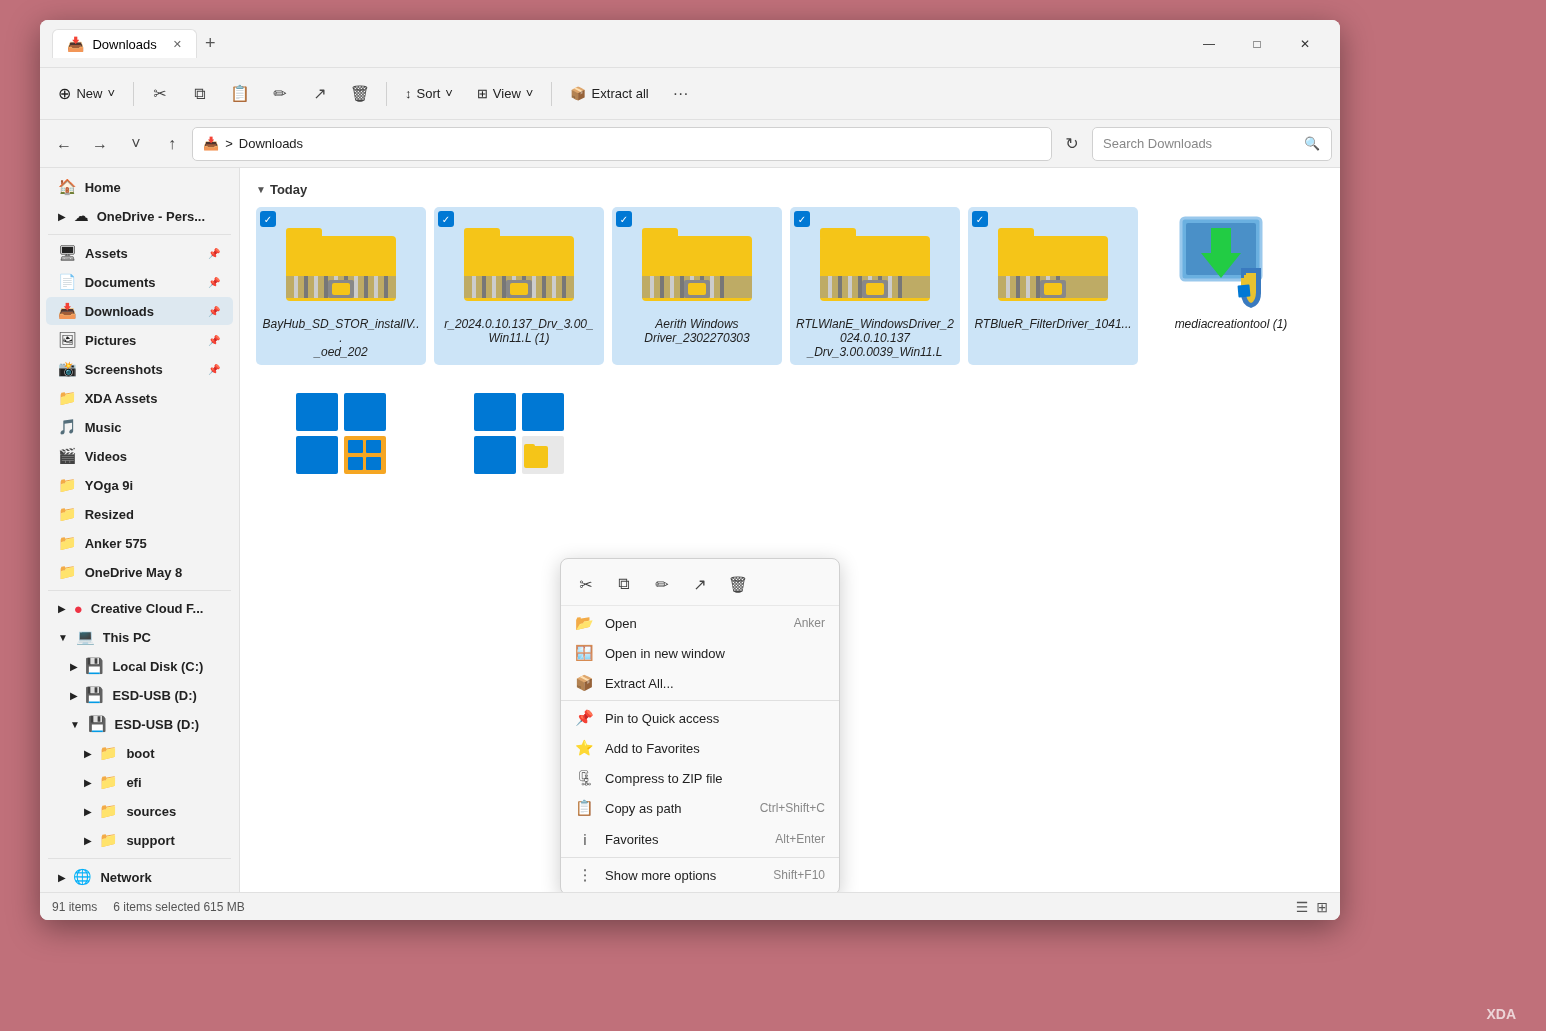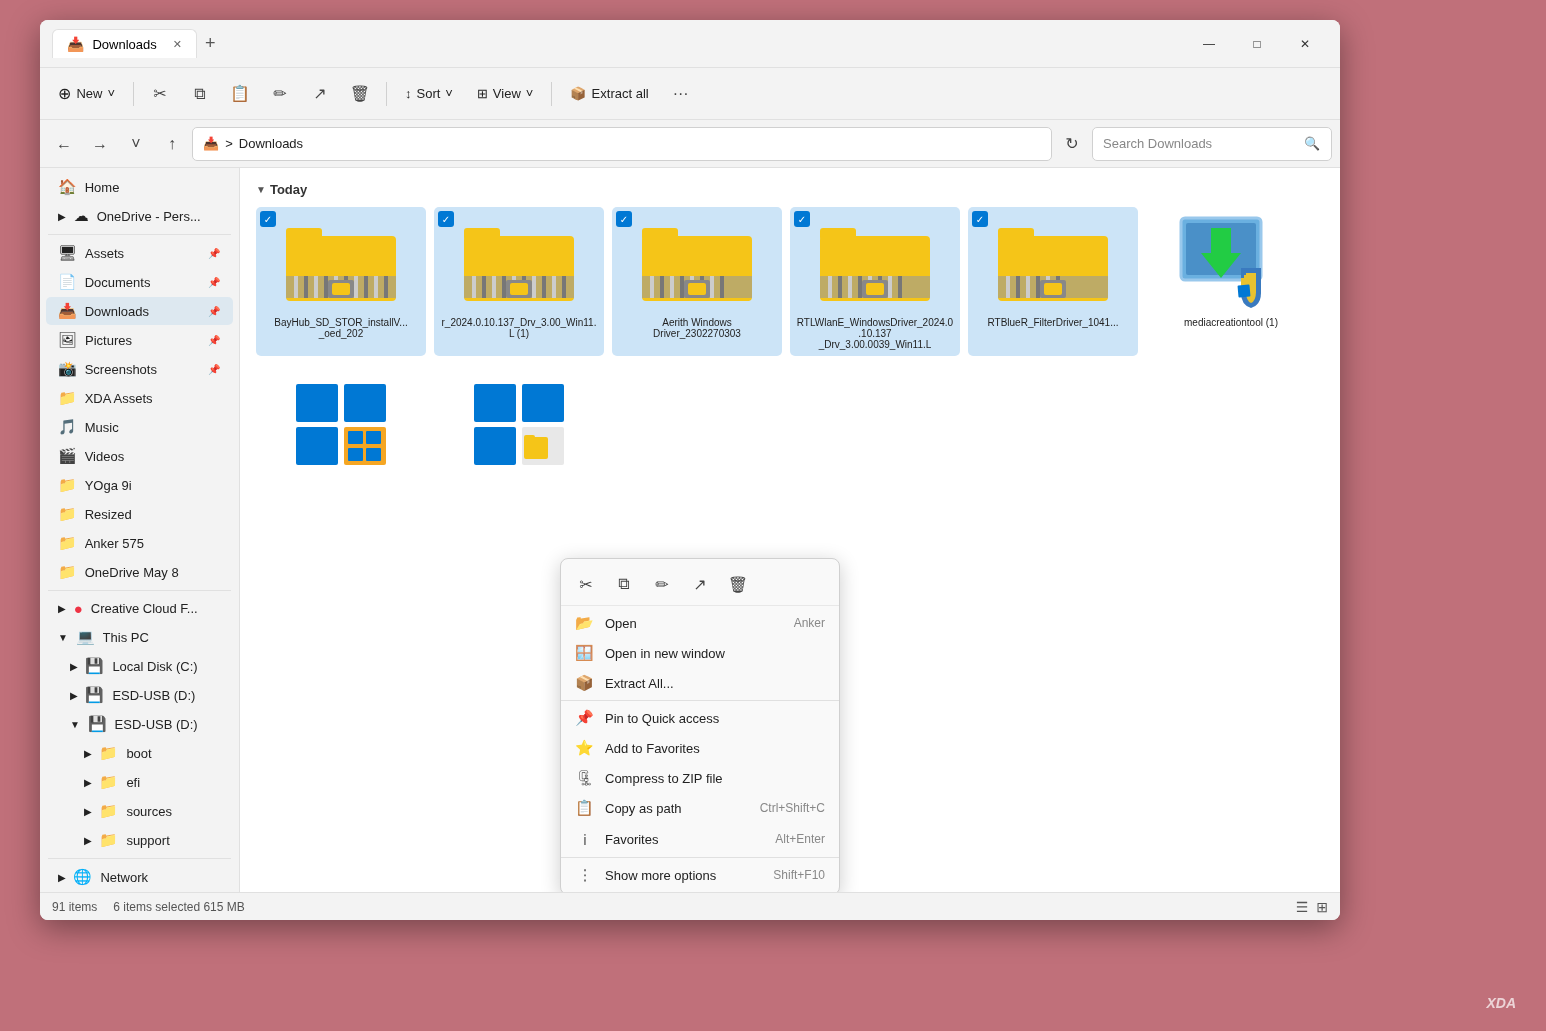--- a/index.html
+++ b/index.html
@@ -33,37 +33,37 @@
     .refresh-btn { width: 32px; height: 32px; display: flex; align-items: center; justify-content: center; border-radius: 5px; cursor: pointer; font-size: 16px; color: #444; }
 
     
     .main { display: flex; flex: 1; overflow: hidden; }
 
     
     .sidebar { width: 200px; background: #f3f3f3; border-right: 1px solid #e0e0e0; overflow-y: auto; padding: 4px 0; flex-shrink: 0; }
     .sidebar-item { display: flex; align-items: center; gap: 8px; padding: 5px 12px; cursor: pointer; border-radius: 5px; margin: 1px 6px; font-size: 13px; color: #222; }
     .sidebar-item.active { background: #dde8f0; }
     .sidebar-item .si-icon { font-size: 15px; flex-shrink: 0; }
-    .sidebar-item .si-label { flex: 1; white-space: nowrap; overflow: hidden; text-overflow: ellipsis; }
+    .sidebar-item .si-label { flex: 1; white-space: nowrap; overflow: hidden; text-overflow: ellipsis; font-weight: bold; }
     .sidebar-item .si-pin { font-size: 10px; color: #aaa; }
     .sidebar-divider { height: 1px; background: #e0e0e0; margin: 4px 8px; }
 
     
     .content { flex: 1; background: #ffffff; overflow-y: auto; position: relative; }
     .content-inner { padding: 8px 12px; }
     .group-header { font-size: 13px; font-weight: 600; color: #333; padding: 6px 4px; display: flex; align-items: center; gap: 4px; }
     .group-header .collapse-icon { font-size: 10px; color: #555; }
 
     
     .file-grid { display: flex; flex-wrap: wrap; gap: 8px; padding: 4px; }
     .file-item { width: 170px; display: flex; flex-direction: column; align-items: center; padding: 6px; border-radius: 5px; cursor: pointer; position: relative; }
     .file-item.selected { background: #cce4f7; }
     .file-item .fi-check { position: absolute; top: 4px; left: 4px; width: 16px; height: 16px; background: #0078d4; border-radius: 3px; display: flex; align-items: center; justify-content: center; color: white; font-size: 10px; }
     .file-item .fi-icon { width: 120px; height: 100px; display: flex; align-items: center; justify-content: center; font-size: 64px; }
-    .file-item .fi-name { font-size: 10px; color: #222; text-align: center; word-break: break-word; max-width: 160px; margin-top: 4px; }
+    .file-item .fi-name { font-size: 12px; color: #222; text-align: center; word-break: break-word; max-width: 160px; margin-top: 4px; font-style: italic; }
 
     
     .context-menu { position: absolute; top: 390px; left: 320px; width: 280px; background: #f9f9f9; border: 1px solid #d0d0d0; border-radius: 8px; box-shadow: 0 4px 20px rgba(0,0,0,0.2); z-index: 100; padding: 4px 0; }
     .ctx-toolbar { display: flex; align-items: center; padding: 4px 8px; gap: 4px; border-bottom: 1px solid #e8e8e8; margin-bottom: 2px; }
     .ctx-tool-btn { width: 34px; height: 34px; display: flex; align-items: center; justify-content: center; border-radius: 5px; cursor: pointer; font-size: 16px; color: #444; }
     .ctx-item { display: flex; align-items: center; gap: 10px; padding: 6px 14px; cursor: pointer; font-size: 13px; color: #222; }
     .ctx-item .ctx-icon { font-size: 15px; color: #555; width: 20px; text-align: center; }
     .ctx-item .ctx-label { flex: 1; }
     .ctx-item .ctx-shortcut { color: #888; font-size: 12px; }
     .ctx-divider { height: 1px; background: #e0e0e0; margin: 2px 0; }
@@ -508,13 +508,13 @@
   <div class="statusbar">
     <span>91 items</span>
     <span>6 items selected   615 MB</span>
     <div class="statusbar-right">
       <span class="status-view-btn">☰</span>
       <span class="status-view-btn">⊞</span>
     </div>
   </div>
 </div>
 
-<div style="position:absolute; bottom:20px; right:30px; font-size:14px; color:rgba(255,255,255,0.7); font-weight:bold;font-style:italic;">XDA</div>
+<div style="position:absolute; bottom:9px; right:30px; font-size:14px; color:rgba(255,255,255,0.7); font-weight:bold;">XDA</div>
 
 </body></html>

